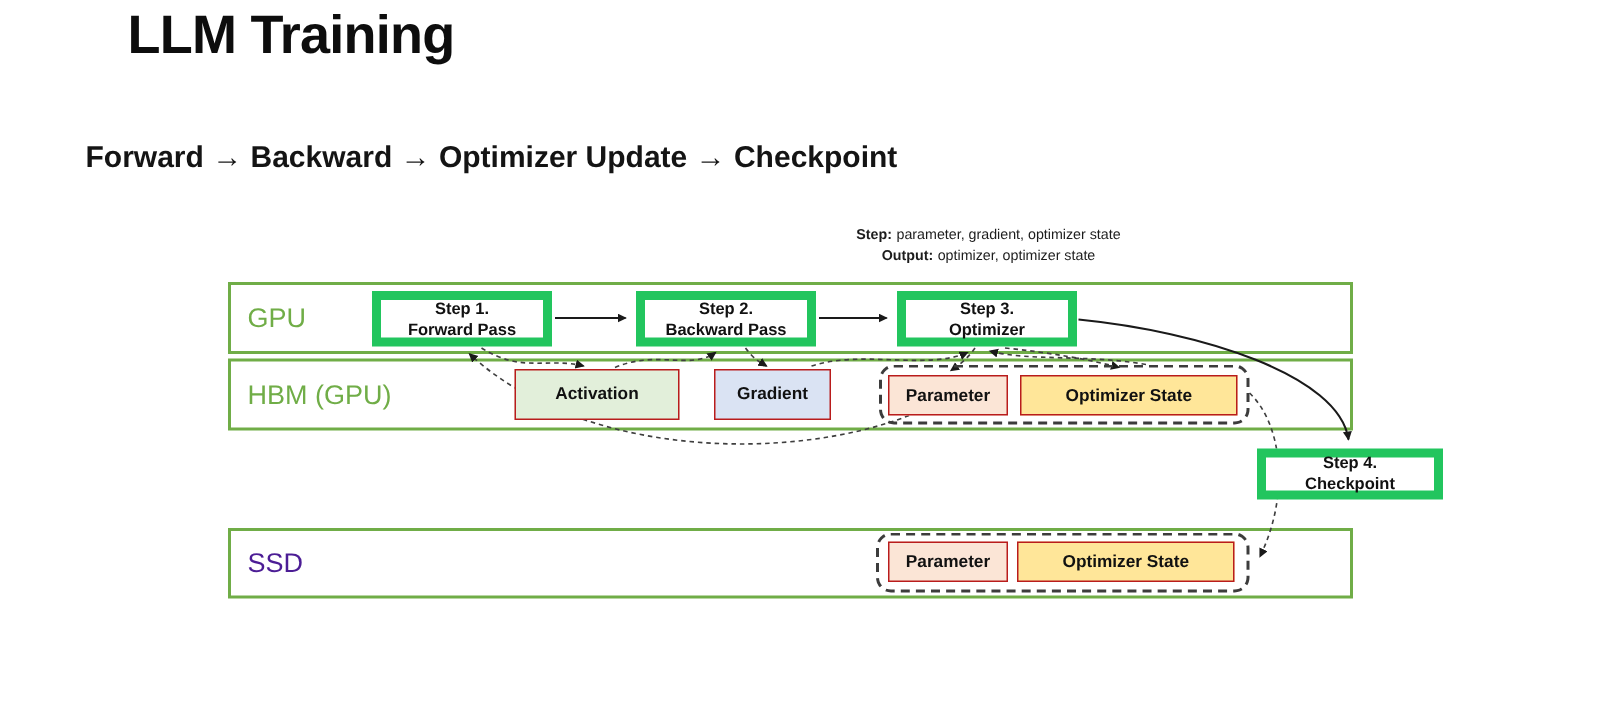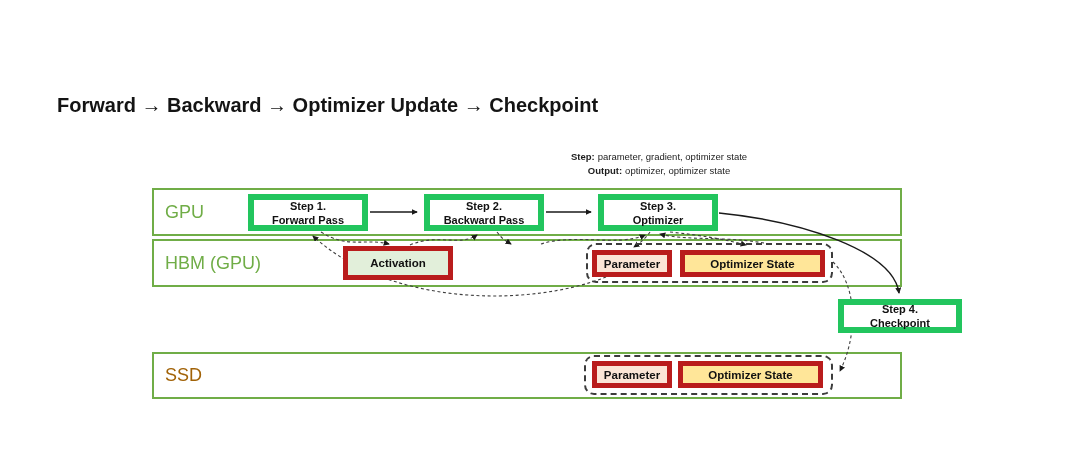--- a/index.html
+++ b/index.html
@@ -11,47 +11,48 @@
   .io-note{position:absolute;left:538px;top:150px;width:242px;text-align:center;
            font-size:9.5px;line-height:13.5px;color:#1c1c1c;}
   .b{font-weight:700;}
   .io-val{margin-left:3px;}
   .lane{position:absolute;left:152px;width:750px;border:2px solid;box-sizing:border-box;
         display:flex;align-items:center;background:transparent;}
   .lane-label{margin-left:11px;font-size:18px;font-weight:400;}
   .box{position:absolute;box-sizing:border-box;display:flex;flex-direction:column;
        align-items:center;justify-content:center;text-align:center;font-weight:700;}
   .step{border:6px solid #22c55e;background:#ffffff;font-size:11px;line-height:14px;}
-  .mem{border:5px solid #b91c1c;font-size:11.5px;line-height:12px;}
+  .mem{border:1px solid #b91c1c;font-size:11.5px;line-height:12px;}
   .group{position:absolute;border:2px dashed #3c3c3c;border-radius:10px;box-sizing:border-box;
          background:transparent;}
   svg.arrows{position:absolute;left:0;top:0;pointer-events:none;}
   .dashed{fill:none;stroke:#3f3f3f;stroke-width:1.1;stroke-dasharray:3 2.6;}
   .solid{fill:none;stroke:#1a1a1a;stroke-width:1.4;}
 </style>
 </head>
 <body>
 
 <div class="canvas">
 
+  <div class="title">LLM Training</div>
   <div class="subtitle">Forward → Backward → Optimizer Update → Checkpoint</div>
 
   <div class="io-note">
     <div class="io-line"><span class="b">Step:</span><span class="io-val">parameter, gradient, optimizer state</span></div>
     <div class="io-line"><span class="b">Output:</span><span class="io-val">optimizer, optimizer state</span></div>
   </div>
 
   <div class="lane" style="top: 188px; height: 48px; border-color: rgb(112, 173, 71);">
     <span class="lane-label" style="color: rgb(112, 173, 71);">GPU</span>
   </div>
   <div class="lane" style="top: 239px; height: 48px; border-color: rgb(112, 173, 71);">
     <span class="lane-label" style="color: rgb(112, 173, 71);">HBM (GPU)</span>
   </div>
   <div class="lane" style="top: 352px; height: 47px; border-color: rgb(112, 173, 71);">
-    <span class="lane-label" style="color: #a16207;">SSD</span>
+    <span class="lane-label" style="color: #4c1d95;">SSD</span>
   </div>
 
   <svg class="arrows" width="1080" height="472" viewBox="0 0 1080 472">
     <defs>
       <marker id="ah" markerUnits="userSpaceOnUse" markerWidth="8" markerHeight="8" refX="5.3" refY="3" orient="auto">
         <path d="M0,0 L6.2,3 L0,6 z" fill="#1a1a1a"></path>
       </marker>
     </defs>
     <path class="solid" d="M 370,212 L 417,212" marker-end="url(#ah)"></path>
     <path class="solid" d="M 546,212 L 591,212" marker-end="url(#ah)"></path>
@@ -83,20 +84,23 @@
     <div>Optimizer</div>
   </div>
   <div class="box step" style="left:838px;top:299px;width:124px;height:34px;">
     <div>Step 4.</div>
     <div>Checkpoint</div>
   </div>
 
   <div class="box mem" style="left: 343px; top: 246px; width: 110px; height: 34px; background-color: rgb(226, 239, 218);">
     <div>Activation</div>
   </div>
+  <div class="box mem" style="left: 476px; top: 246px; width: 78px; height: 34px; background-color: rgb(218, 227, 243);">
+    <div>Gradient</div>
+  </div>
   <div class="box mem" style="left: 592px; top: 250px; width: 80px; height: 27px; background-color: rgb(251, 229, 214);">
     <div>Parameter</div>
   </div>
   <div class="box mem" style="left: 680px; top: 250px; width: 145px; height: 27px; background-color: rgb(255, 230, 153);">
     <div>Optimizer State</div>
   </div>
 
   <div class="box mem" style="left: 592px; top: 361px; width: 80px; height: 27px; background-color: rgb(251, 229, 214);">
     <div>Parameter</div>
   </div>

